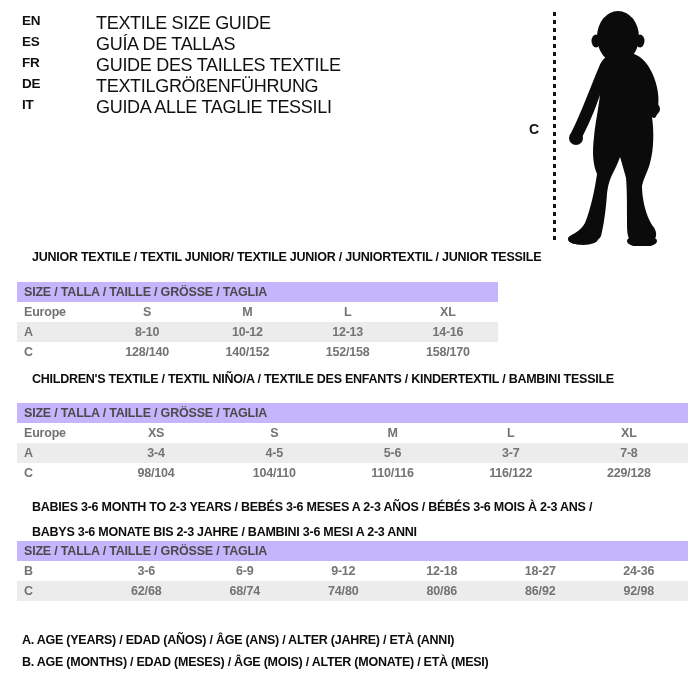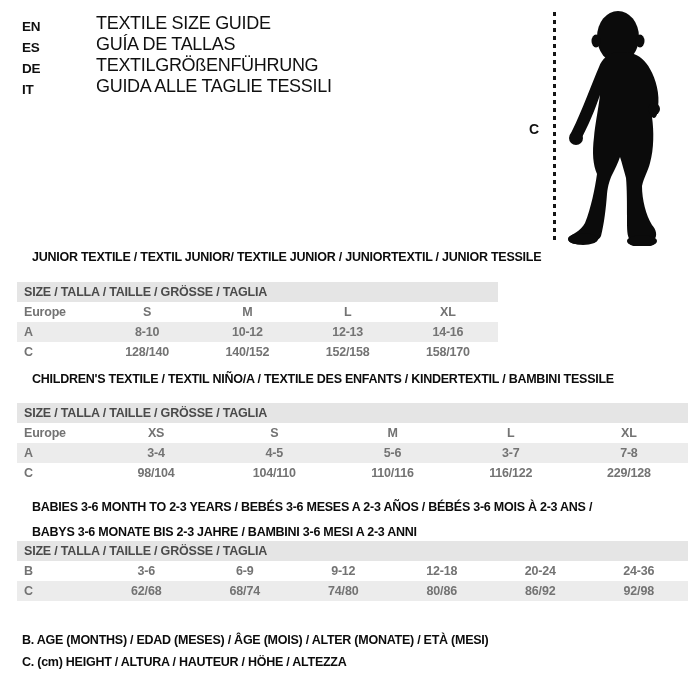--- a/index.html
+++ b/index.html
@@ -5,21 +5,21 @@
   html,body{margin:0;padding:0;}
   body{
     width:700px;height:700px;background:#ffffff;
     font-family:"Liberation Sans","DejaVu Sans",sans-serif;
     -webkit-font-smoothing:antialiased;
   }
   .sheet{position:relative;width:700px;height:700px;background:#fff;overflow:hidden;}
 
   
   .langs{position:absolute;left:22px;top:13px;}
-  .lang-row{display:flex;height:21px;align-items:flex-end;}
+  .lang-row{display:flex;height:21px;align-items:flex-start;}
   .lang-code{width:46px;font-weight:bold;font-size:13.5px;color:#101010;letter-spacing:-0.3px;}
   .lang-label{font-weight:normal;font-size:18px;color:#101010;letter-spacing:-0.3px;white-space:nowrap;margin-left:28px;}
 
   
   .dash-line{position:absolute;left:553px;top:12px;width:3px;height:231px;
     background:repeating-linear-gradient(to bottom,#141414 0 4px,transparent 4px 8px);}
   .c-label{position:absolute;left:529px;top:121px;font-weight:bold;font-size:14px;color:#101010;}
   .baby-svg{position:absolute;left:561px;top:8px;width:104px;height:238px;}
 
   
@@ -28,21 +28,21 @@
   .sec-title.wrap{white-space:normal;width:578px;line-height:25px;}
   #sec1-title{top:250px;}
   #sec2-title{top:372px;}
   #sec3-title{top:495px;}
 
   
   .size-table{position:absolute;left:17px;}
   #table-0{top:282px;width:481px;}
   #table-1{top:403px;width:671px;}
   #table-2{top:541px;width:671px;}
-  .size-bar{height:20px;background:#e5e5e5;color:#4a4a4a;font-weight:bold;font-size:12.5px;
+  .size-bar{height:20px;background:#c4b5fd;color:#4a4a4a;font-weight:bold;font-size:12.5px;
     line-height:20px;padding-left:7px;letter-spacing:-0.2px;}
   .t-row{display:grid;height:20px;align-items:center;font-weight:bold;font-size:12.5px;
     color:#737373;letter-spacing:-0.2px;}
   .t-row.shaded{background:#ececec;}
   .t-label{padding-left:7px;text-align:left;}
   .t-cell{text-align:center;}
 
   
   .legend{position:absolute;left:22px;top:629px;}
   .legend-line{height:22px;line-height:22px;font-weight:bold;font-size:12.5px;color:#0c0c0c;
@@ -54,20 +54,24 @@
 <div class="sheet">
 
   <div class="langs" id="langs">
       <div class="lang-row">
         <span class="lang-code">EN</span>
         <span class="lang-label">TEXTILE SIZE GUIDE</span>
       </div>
       <div class="lang-row">
         <span class="lang-code">ES</span>
         <span class="lang-label">GUÍA DE TALLAS</span>
+      </div>
+      <div class="lang-row">
+        <span class="lang-code">FR</span>
+        <span class="lang-label">GUIDE DES TAILLES TEXTILE</span>
       </div>
       <div class="lang-row">
         <span class="lang-code">DE</span>
         <span class="lang-label">TEXTILGRÖßENFÜHRUNG</span>
       </div>
       <div class="lang-row">
         <span class="lang-code">IT</span>
         <span class="lang-label">GUIDA ALLE TAGLIE TESSILI</span>
       </div>
     </div>
@@ -174,32 +178,32 @@
       </div>
     </div>
   <div class="size-table" id="table-2">
       <div class="size-bar">SIZE / TALLA / TAILLE / GRÖSSE / TAGLIA</div>
       <div class="t-row" style="grid-template-columns: 80px repeat(6, 1fr);">
         <div class="t-label">B</div>
         <div class="t-cell">3-6</div>
         <div class="t-cell">6-9</div>
         <div class="t-cell">9-12</div>
         <div class="t-cell">12-18</div>
-        <div class="t-cell">20-24</div>
+        <div class="t-cell">18-27</div>
         <div class="t-cell">24-36</div>
       </div>
       <div class="t-row shaded" style="grid-template-columns: 80px repeat(6, 1fr);">
         <div class="t-label">C</div>
         <div class="t-cell">62/68</div>
         <div class="t-cell">68/74</div>
         <div class="t-cell">74/80</div>
         <div class="t-cell">80/86</div>
         <div class="t-cell">86/92</div>
         <div class="t-cell">92/98</div>
       </div>
     </div>
 
   <div class="legend" id="legend">
+      <div class="legend-line">A. AGE (YEARS) / EDAD (AÑOS) / ÂGE (ANS) / ALTER (JAHRE) / ETÀ (ANNI)</div>
       <div class="legend-line">B. AGE (MONTHS) / EDAD (MESES) / ÂGE (MOIS) / ALTER (MONATE) / ETÀ (MESI)</div>
-      <div class="legend-line">C. (cm) HEIGHT / ALTURA / HAUTEUR / HÖHE / ALTEZZA</div>
     </div>
 
 </div>
 
 </body></html>

